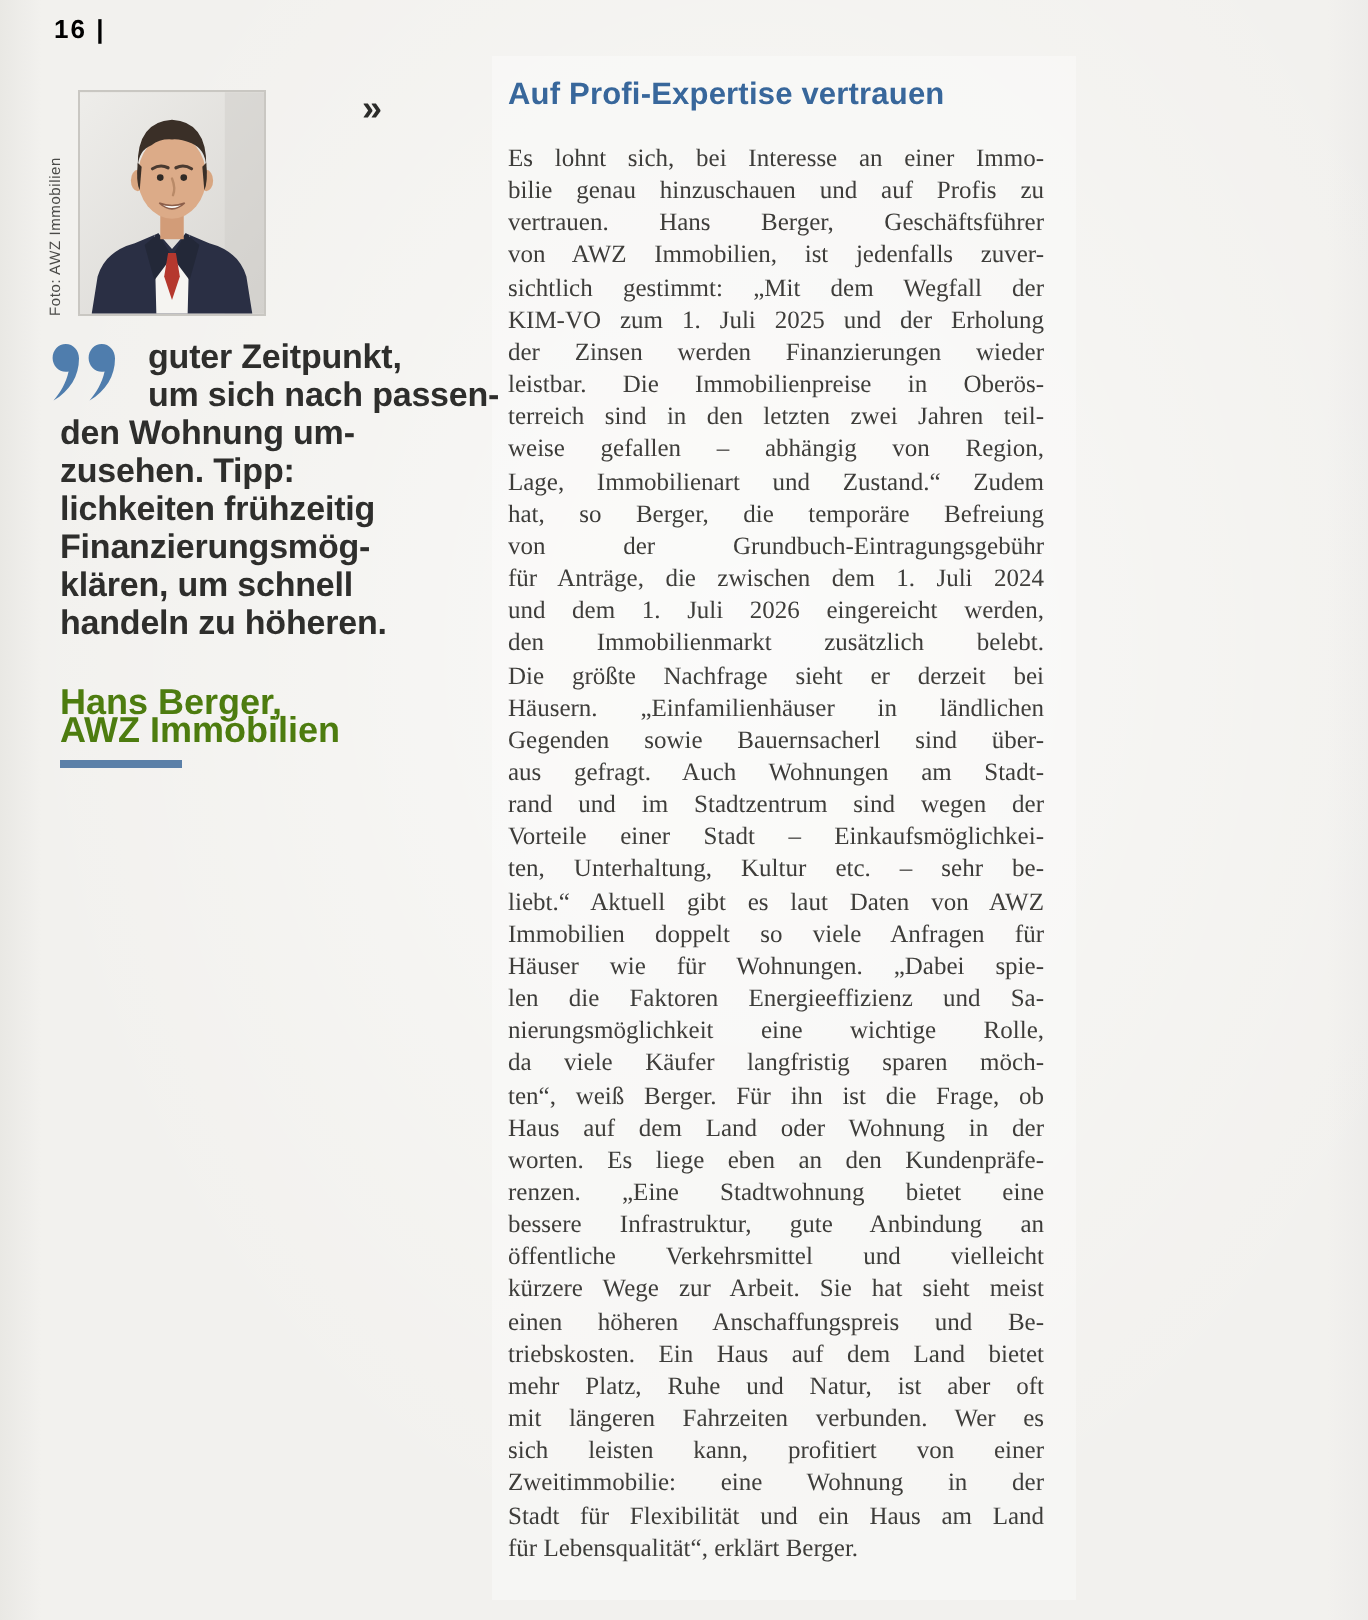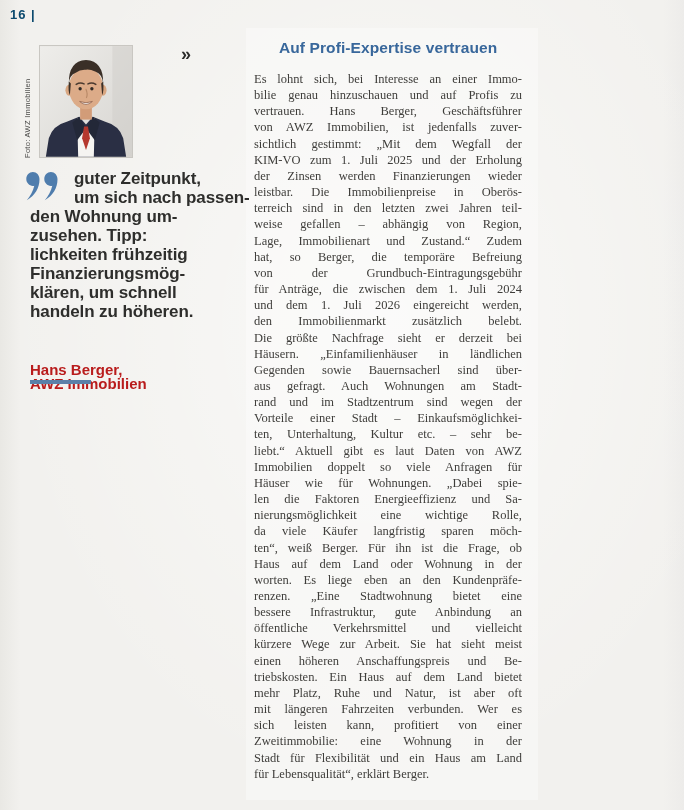--- a/index.html
+++ b/index.html
@@ -8,22 +8,22 @@
     position:relative;
     font-family:"Liberation Sans", sans-serif;
     background:
       radial-gradient(ellipse at 55% 40%, rgba(255,255,255,0.55), rgba(255,255,255,0) 70%),
       linear-gradient(90deg, #e9e8e4 0%, #f2f1ee 3%, #f2f1ee 97%, #edecea 100%),
       #f1f0ed;
     overflow:hidden;
     color:#3a3a38;
   }
   .page-number {
-    position:absolute; left:10px; top:7px;
-    font-size:13px; font-weight:700; color:#0c4a6e; letter-spacing:1px;
+    position:absolute; left:27px; top:7px;
+    font-size:13px; font-weight:700; color:#000000; letter-spacing:1px;
   }
   .article-bg {
     position:absolute; left:246px; top:28px; width:292px; height:772px;
     background:rgba(255,255,255,0.35);
   }
   .photo-frame {
     position:absolute; left:39px; top:45px; width:94px; height:113px;
     border:1px solid #c9c7c2; background:#e4e2de;
   }
   .photo-frame svg { display:block; width:100%; height:100%; }
@@ -40,22 +40,22 @@
   .quote-mark {
     position:absolute; left:26px; top:172px; width:32px; height:29px;
   }
   .pull-quote {
     position:absolute; left:30px; top:169px; width:214px;
     font-size:17px; font-weight:600; color:#2e2e2c; letter-spacing:-0.1px;
   }
   .pull-quote .q-line { height:19px; line-height:19px; white-space:nowrap; }
   .pull-quote .q-line:nth-child(-n+2) { padding-left:44px; }
   .attribution {
-    position:absolute; left:30px; top:363px;
-    font-size:15px; font-weight:700; color:#b91c1c; line-height:13.5px;
+    position:absolute; left:30px; top:345px;
+    font-size:18px; font-weight:700; color:#4d7c0f; line-height:13.5px;
   }
   .accent-bar {
     position:absolute; left:30px; top:380px; width:61px; height:4px;
   }
   .article {
     position:absolute; left:254px; top:39px; width:268px;
   }
   .article-heading {
     font-size:15.5px; font-weight:700; letter-spacing:0.1px; margin-bottom:5px;
   }
@@ -128,21 +128,21 @@
   </div>
 
 <div class="attribution">
   <div>Hans Berger,</div>
   <div>AWZ Immobilien</div>
 </div>
 
 <div class="accent-bar" style="background: rgb(91, 128, 168);"></div>
 
 <div class="article">
-  <div class="article-heading" style="color: rgb(56, 103, 155); margin-left: 25px;">Auf Profi-Expertise vertrauen</div>
+  <div class="article-heading" style="color: rgb(56, 103, 155);">Auf Profi-Expertise vertrauen</div>
   <div class="article-body">
       <div class="article-line">Es lohnt sich, bei Interesse an einer Immo-</div>
       <div class="article-line">bilie genau hinzuschauen und auf Profis zu</div>
       <div class="article-line">vertrauen. Hans Berger, Geschäftsführer</div>
       <div class="article-line">von AWZ Immobilien, ist jedenfalls zuver-</div>
       <div class="article-line">sichtlich gestimmt: „Mit dem Wegfall der</div>
       <div class="article-line">KIM-VO zum 1. Juli 2025 und der Erholung</div>
       <div class="article-line">der Zinsen werden Finanzierungen wieder</div>
       <div class="article-line">leistbar. Die Immobilienpreise in Oberös-</div>
       <div class="article-line">terreich sind in den letzten zwei Jahren teil-</div>

